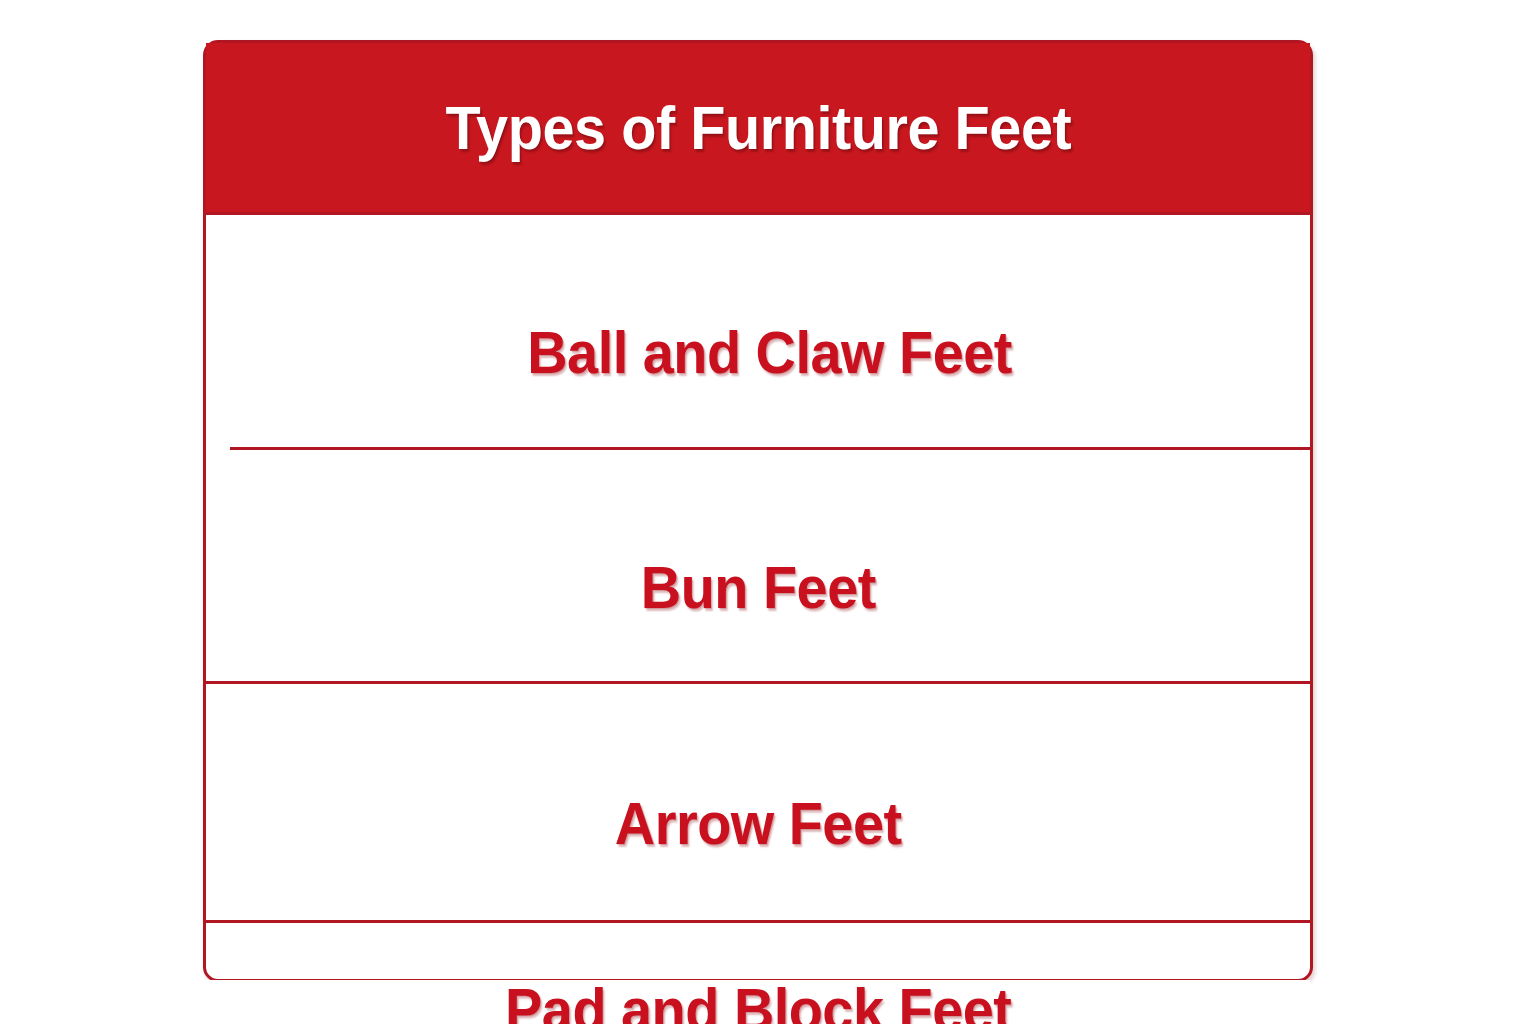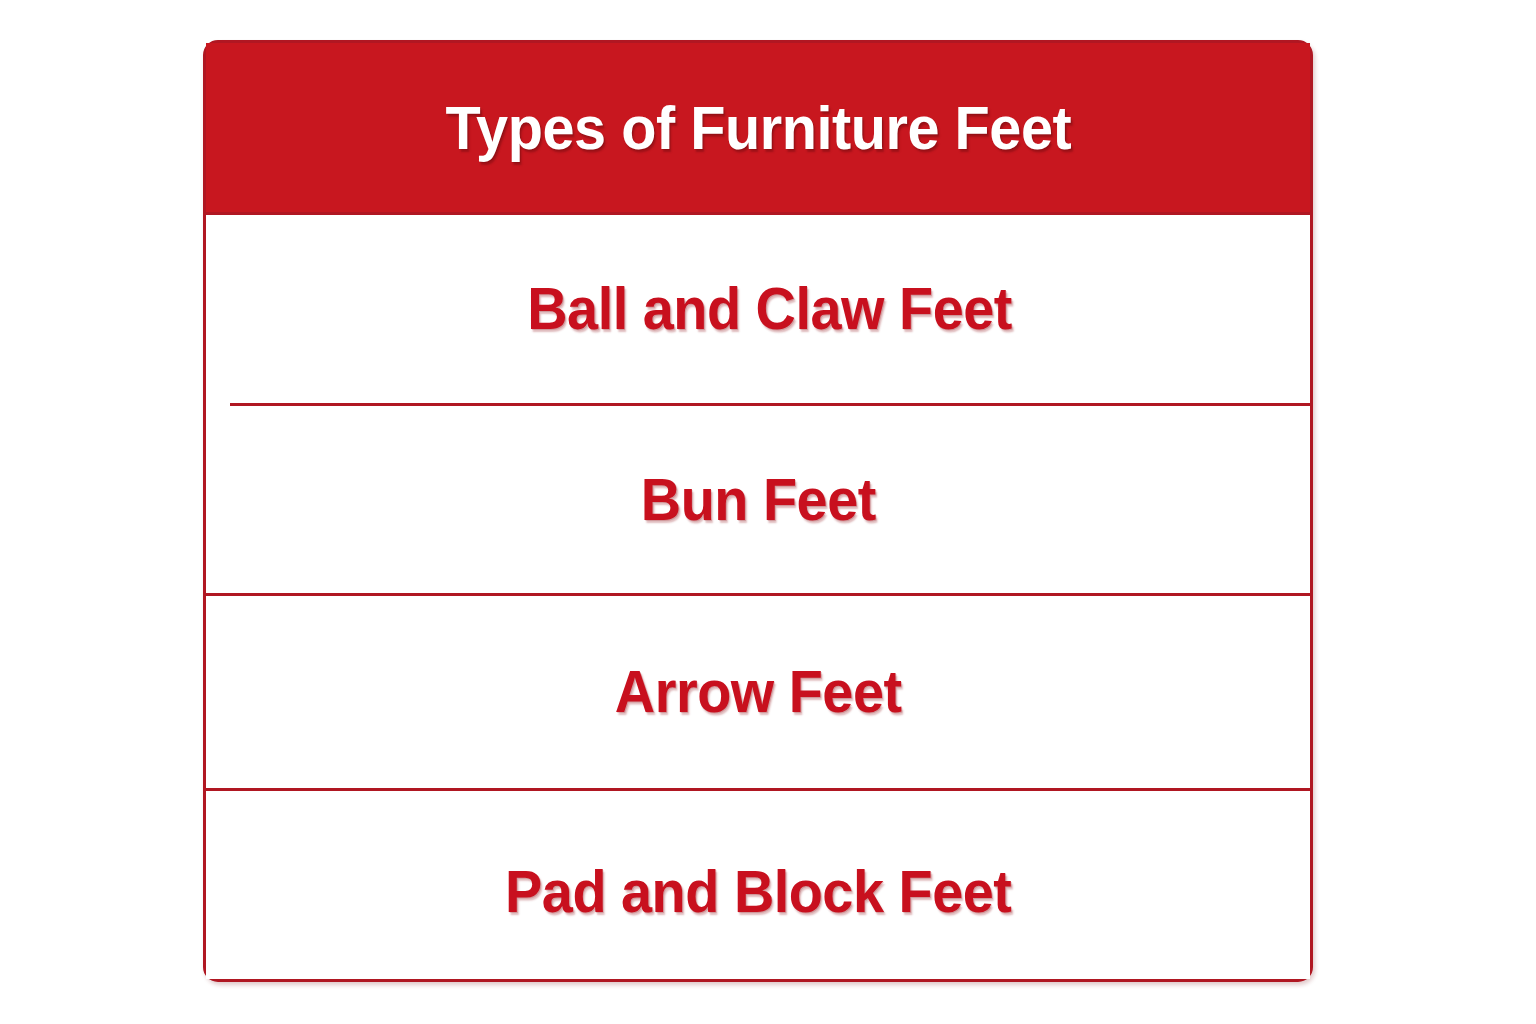--- a/index.html
+++ b/index.html
@@ -29,20 +29,21 @@
     top: 40px;
     width: 1110px;            
     height: 942px;            
     box-sizing: border-box;
     display: flex;
     flex-direction: column;
     border: 3px solid #B01722;
     border-radius: 15px;
     background: #ffffff;
     box-shadow: 2px 3px 4px rgba(120, 20, 25, 0.22);
+    gap: 44px;
   }
 
   
   .table-header {
     flex: 0 0 172px;
     background: #C8171F;
     border-bottom: 3px solid #B01722;
     display: flex;
     align-items: center;
     justify-content: center;

